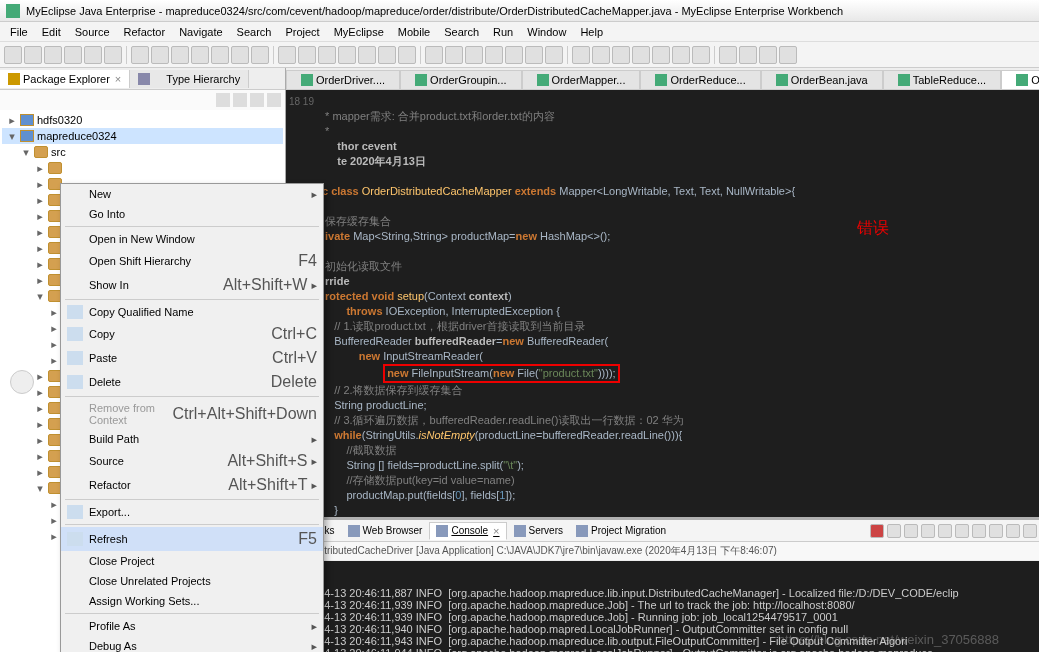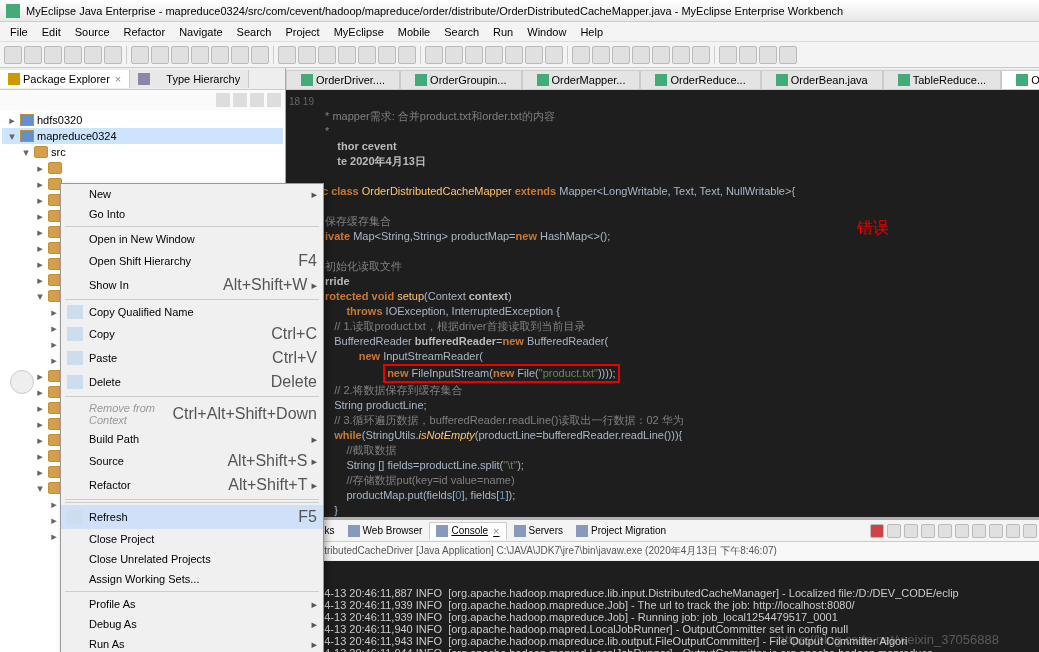--- a/index.html
+++ b/index.html
@@ -29,21 +29,21 @@
 .ti-icon.file { background: #eee; border-color: #999; }
 .indent { display: inline-block; }
 .context-menu { position: absolute; left: 60px; top: 115px; width: 264px; background: #f0f0f0; border: 1px solid #999; box-shadow: 3px 3px 6px rgba(0,0,0,0.3); z-index: 100; }
 .cm-item { display: flex; align-items: center; padding: 3px 6px; cursor: default; }
 .cm-item.sel { background: #d0e0f8; }
 .cm-icon { width: 16px; height: 14px; margin-right: 6px; }
 .cm-label { flex: 1; }
 .cm-shortcut { color: #555; font-size: 16px; text-align: right; }
 .cm-arrow { color: #555; margin-left: 4px; }
 .cm-sep { height: 1px; background: #ccc; margin: 2px 4px; }
-.cm-item.disabled .cm-label { color: #999; font-style: italic; }
+.cm-item.disabled .cm-label { color: #999; }
 .right-area { flex: 1; display: flex; flex-direction: column; overflow: hidden; }
 .editor-tabs { height: 22px; display: flex; background: #eee; border-bottom: 1px solid #ccc; align-items: flex-end; overflow: hidden; }
 .ed-tab { padding: 3px 14px; background: #e4e4e4; border: 1px solid #ccc; border-bottom: none; display: flex; align-items: center; gap: 3px; font-size: 10px; white-space: nowrap; }
 .ed-tab.active { background: #fff; }
 .ed-icon { width: 12px; height: 12px; background: #4a7; }
 .ed-close { color: #888; margin-left: 2px; }
 .editor { flex: 1; background: #1e1e1e; color: #ccc; font-family: Consolas, monospace; font-size: 12px; padding: 4px 0; overflow: auto; position: relative; line-height: 15px; }
 .gutter { position: absolute; left: 0; top: 0; width: 32px; background: #1e1e1e; color: #666; text-align: right; padding: 4px 4px 0 0; font-size: 10px; line-height: 15px; }
 .code { margin-left: 36px; white-space: pre; }
 .kw { color: #cc7832; font-weight: bold; }
@@ -385,20 +385,24 @@
           <span class="cm-shortcut">Alt+Shift+S</span>
           <span class="cm-arrow">▸</span>
         </div>
         <div class="cm-item">
           <span class="cm-icon" style=""></span>
           <span class="cm-label">Refactor</span>
           <span class="cm-shortcut">Alt+Shift+T</span>
           <span class="cm-arrow">▸</span>
         </div>
         <div class="cm-sep"></div>
+        <div class="cm-item">
+          <span class="cm-icon" style="background:#cde"></span>
+          <span class="cm-label">Export...</span>
+        </div>
         <div class="cm-sep"></div>
         <div class="cm-item sel">
           <span class="cm-icon" style="background:#cde"></span>
           <span class="cm-label">Refresh</span>
           <span class="cm-shortcut">F5</span>
         </div>
         <div class="cm-item">
           <span class="cm-icon" style=""></span>
           <span class="cm-label">Close Project</span>
         </div>

